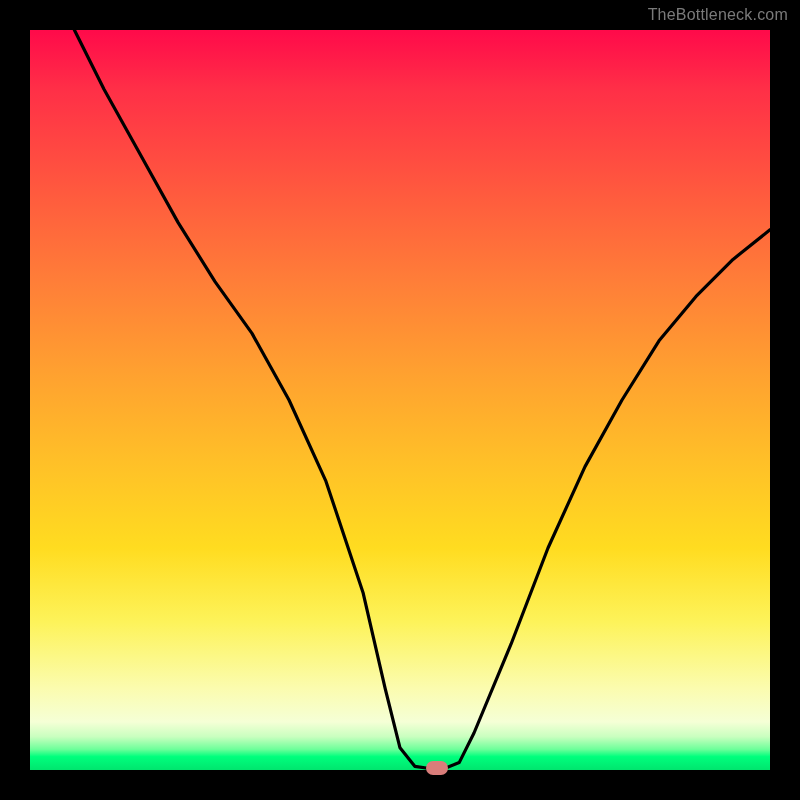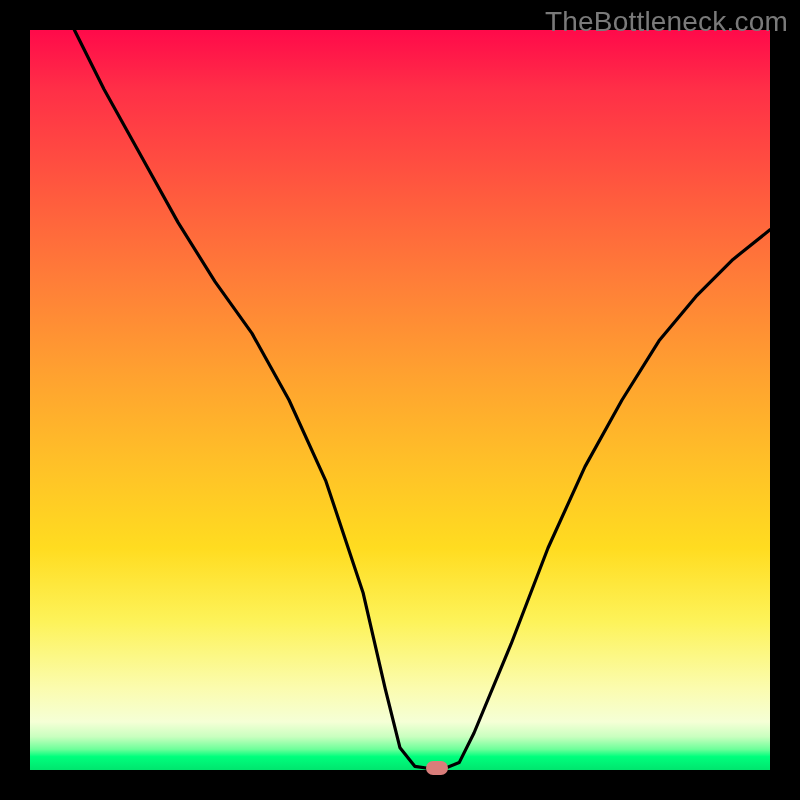--- a/index.html
+++ b/index.html
@@ -41,21 +41,21 @@
         #6dff9a 97.2%,
         #00ff7d 98.2%,
         #00e56e 100%
       );
   }
   .watermark {
     position: absolute;
     top: 6px;
     right: 12px;
     color: #7a7a7a;
-    font-size: 28px;
+    font-size: 16px;
     font-weight: 500;
     letter-spacing: 0.2px;
     user-select: none;
   }
   svg.curve {
     position: absolute;
     left: 0;
     top: 0;
     width: 740px;
     height: 740px;

